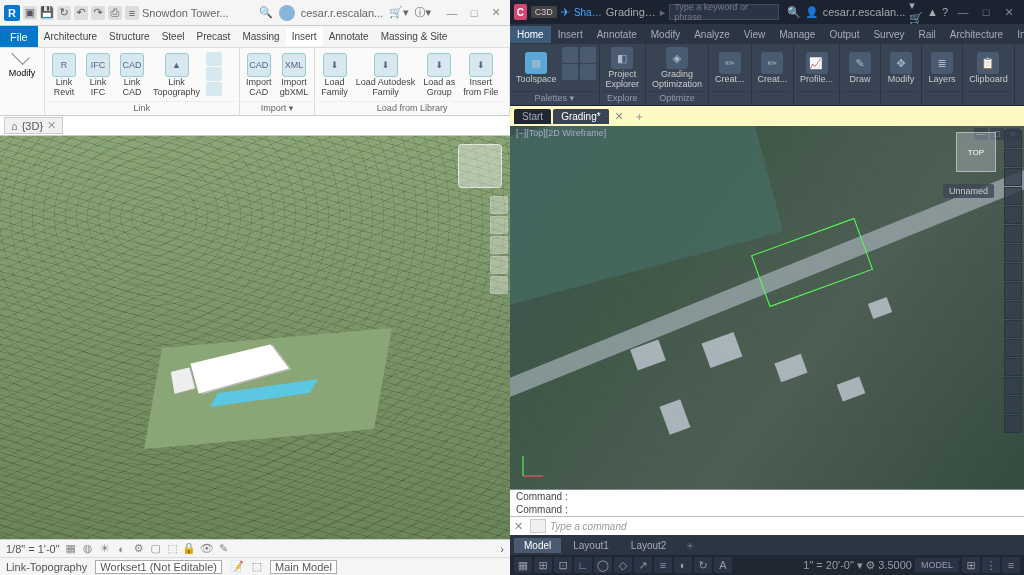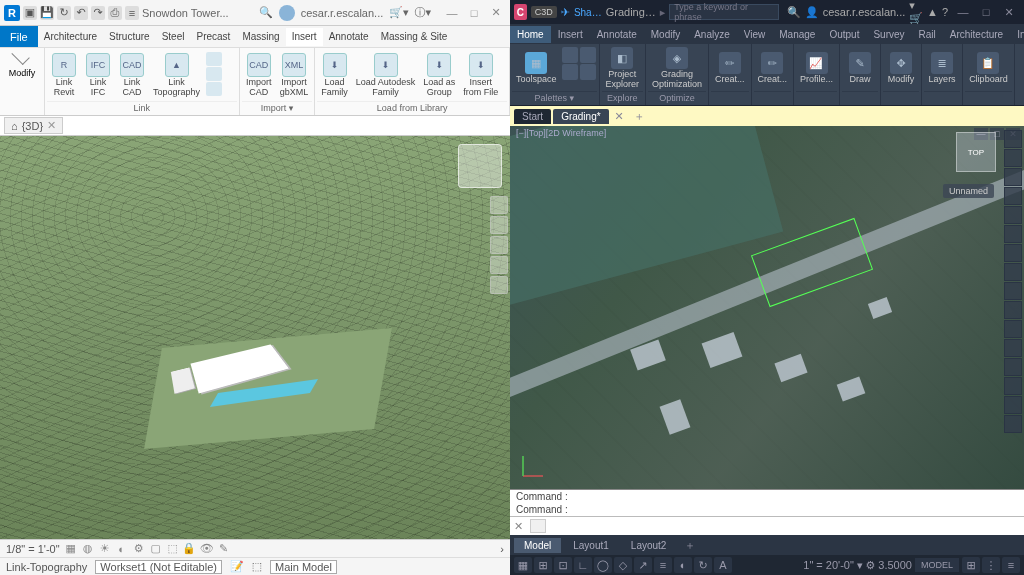--- a/index.html
+++ b/index.html
@@ -489,20 +489,21 @@
           <line x1="5" y1="25" x2="5" y2="5" stroke="#5c5" stroke-width="1.5"></line>
         </svg>
     </div>
 
     <div class="cv-cmd">
       <div class="line">Command :</div>
       <div class="line">Command :</div>
       <div class="input">
         <span class="x">✕</span>
         <span class="prompt"></span>
+        <span class="txt">Type a command</span>
       </div>
     </div>
 
     <div class="cv-layouts">
       <span class="lt active">Model</span>
       <span class="lt">Layout1</span>
       <span class="lt">Layout2</span>
       <span class="plus">＋</span>
     </div>
 

